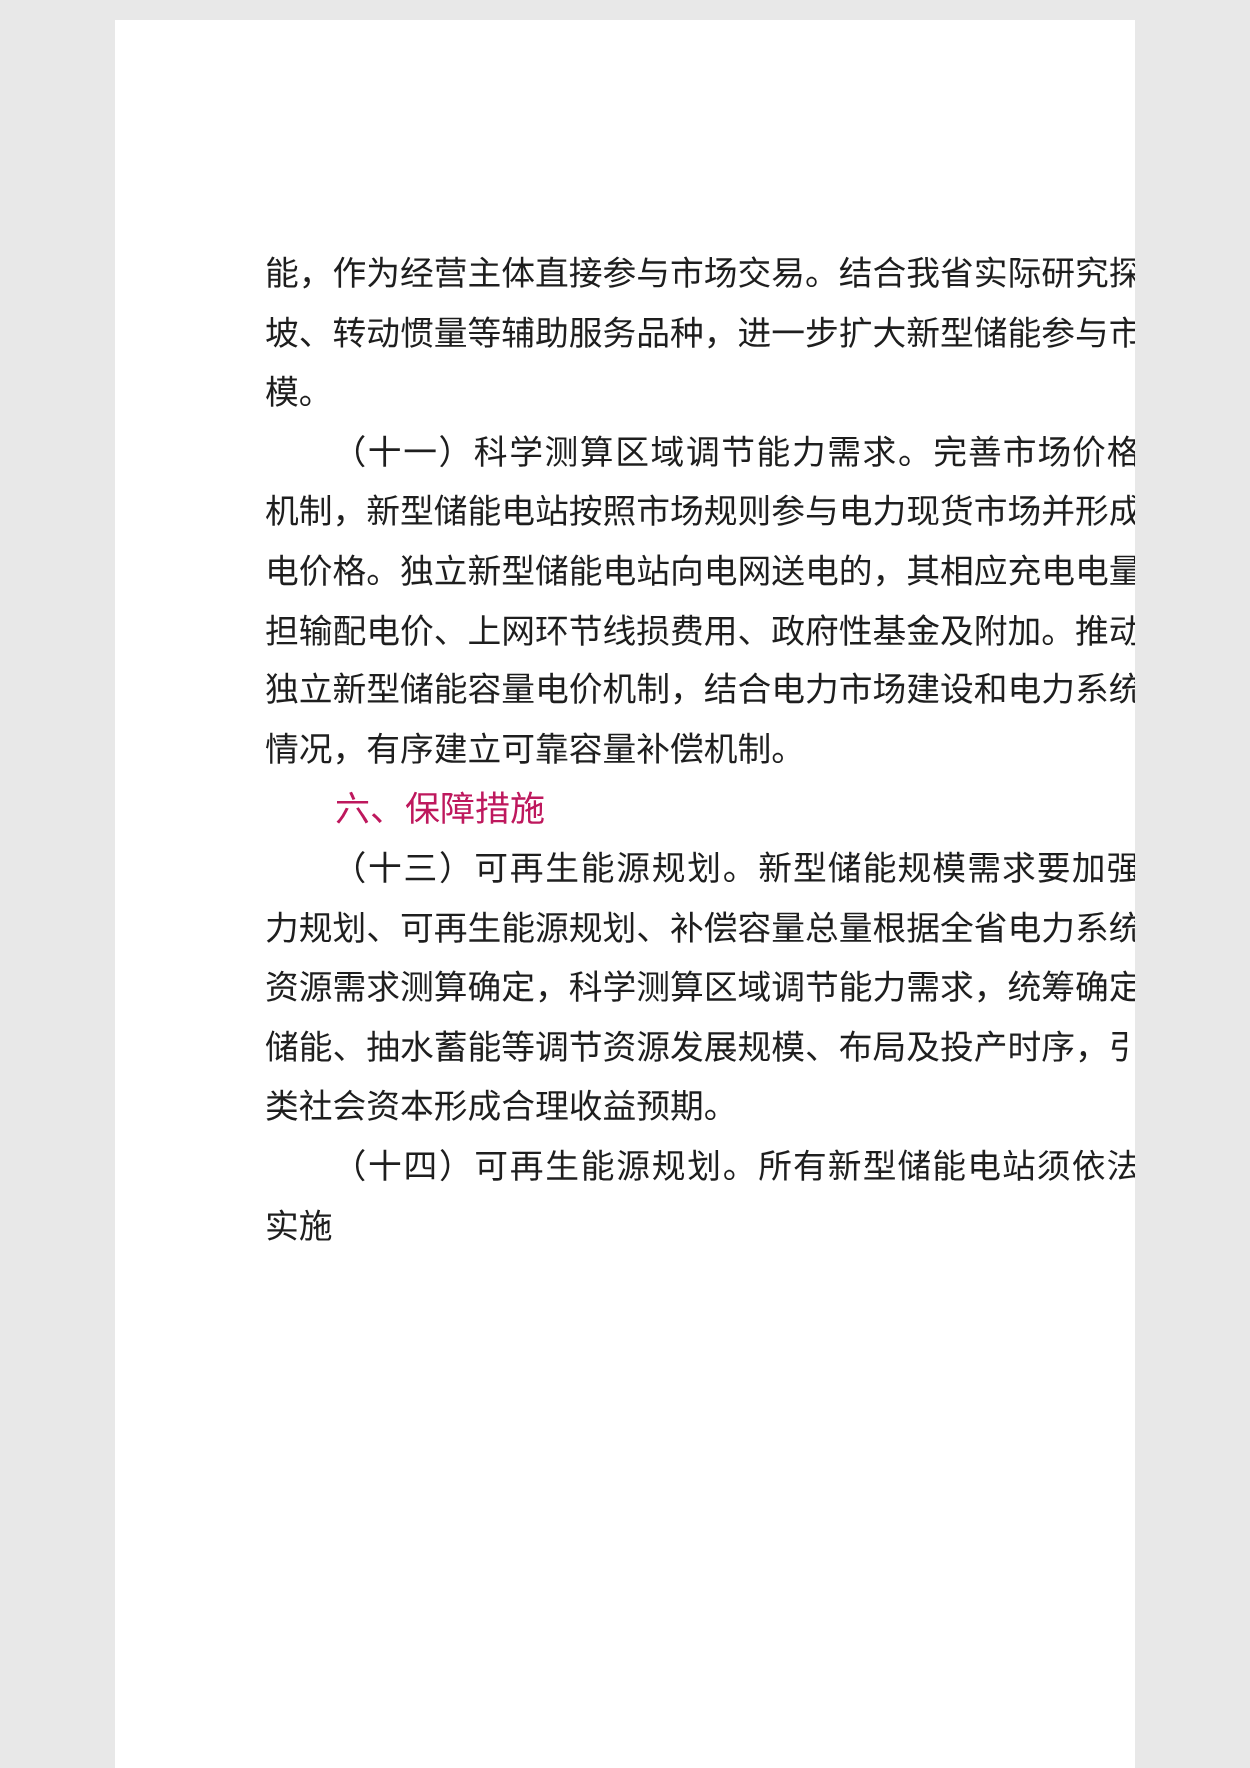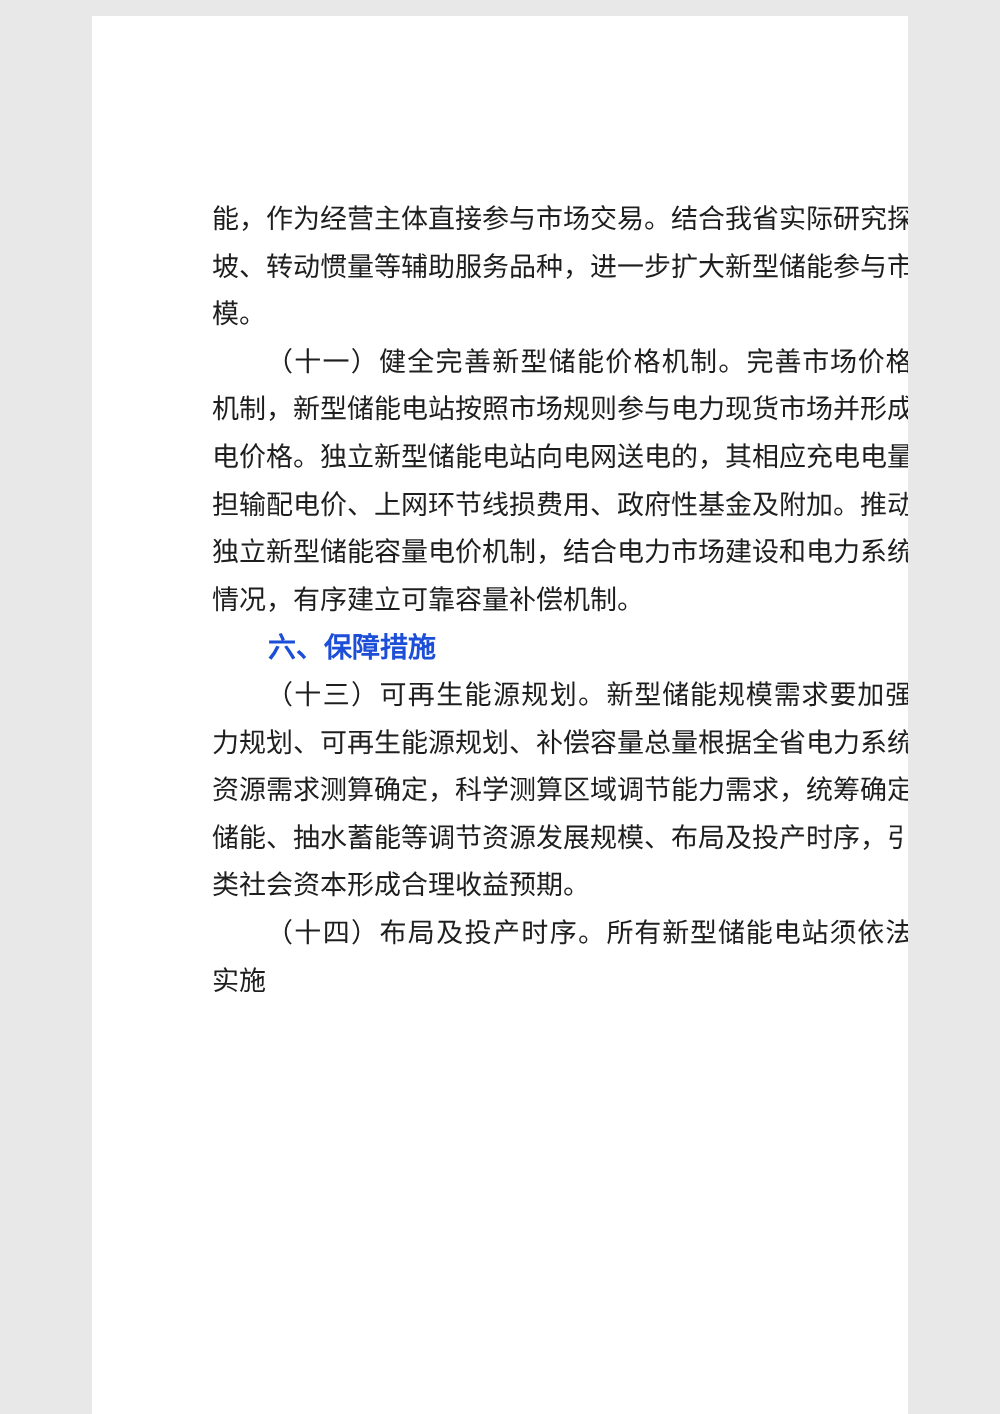--- a/index.html
+++ b/index.html
@@ -36,38 +36,38 @@
   }
   .section-lead {
     
     letter-spacing: 0.5px;
   }
   .chapter-heading {
     margin: 0;
     padding: 0;
     text-indent: 2em;
     font-family: "Liberation Sans", "DejaVu Sans", sans-serif;
-    font-weight: 700;
+    font-weight: 400;
     font-size: 28px;
     line-height: 47.6px;
-    color: #1d4ed8;
+    color: #be185d;
     text-align: left;
   }
 </style>
 </head>
 <body>
 
 <main class="page">
   <article class="text-block">
 
     <p class="para no-indent">能，作为经营主体直接参与市场交易。结合我省实际研究探索爬坡、转动惯量等辅助服务品种，进一步扩大新型储能参与市场规模。</p>
 
-    <p class="para"><span class="section-lead">（十一）健全完善新型储能价格机制。</span><span>完善市场价格形成机制，新型储能电站按照市场规则参与电力现货市场并形成充放电价格。独立新型储能电站向电网送电的，其相应充电电量不承担输配电价、上网环节线损费用、政府性基金及附加。推动完善独立新型储能容量电价机制，结合电力市场建设和电力系统运行情况，有序建立可靠容量补偿机制。</span></p>
+    <p class="para"><span class="section-lead">（十一）科学测算区域调节能力需求。</span><span>完善市场价格形成机制，新型储能电站按照市场规则参与电力现货市场并形成充放电价格。独立新型储能电站向电网送电的，其相应充电电量不承担输配电价、上网环节线损费用、政府性基金及附加。推动完善独立新型储能容量电价机制，结合电力市场建设和电力系统运行情况，有序建立可靠容量补偿机制。</span></p>
 
 
     <h2 class="chapter-heading">六、保障措施</h2>
 
     <p class="para"><span class="section-lead">（十三）可再生能源规划。</span><span>新型储能规模需求要加强与电力规划、可再生能源规划、补偿容量总量根据全省电力系统调节资源需求测算确定，科学测算区域调节能力需求，统筹确定新型储能、抽水蓄能等调节资源发展规模、布局及投产时序，引导各类社会资本形成合理收益预期。</span></p>
 
-    <p class="para"><span class="section-lead">（十四）布局及投产时序。</span><span>所有新型储能电站须依法依规实施</span></p>
+    <p class="para"><span class="section-lead">（十四）可再生能源规划。</span><span>所有新型储能电站须依法依规实施</span></p>
 
   </article>
 </main>
 
 </body></html>

